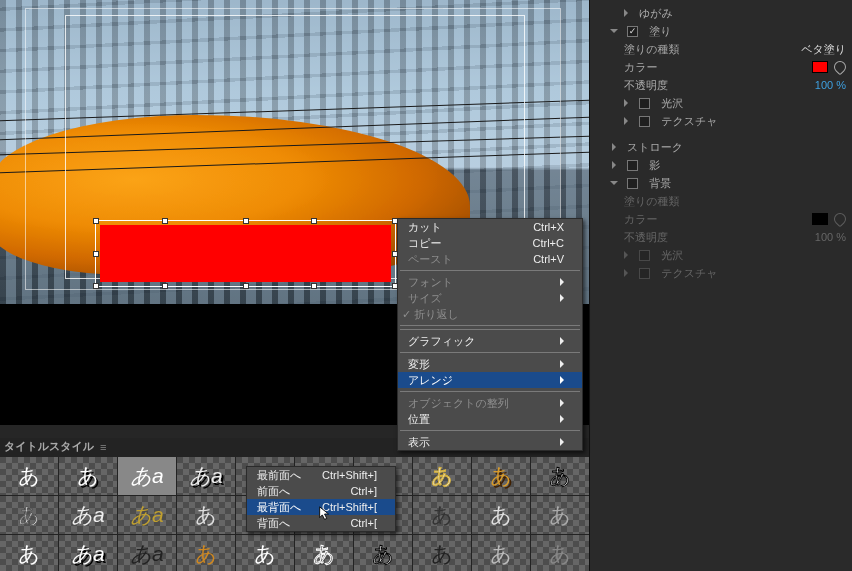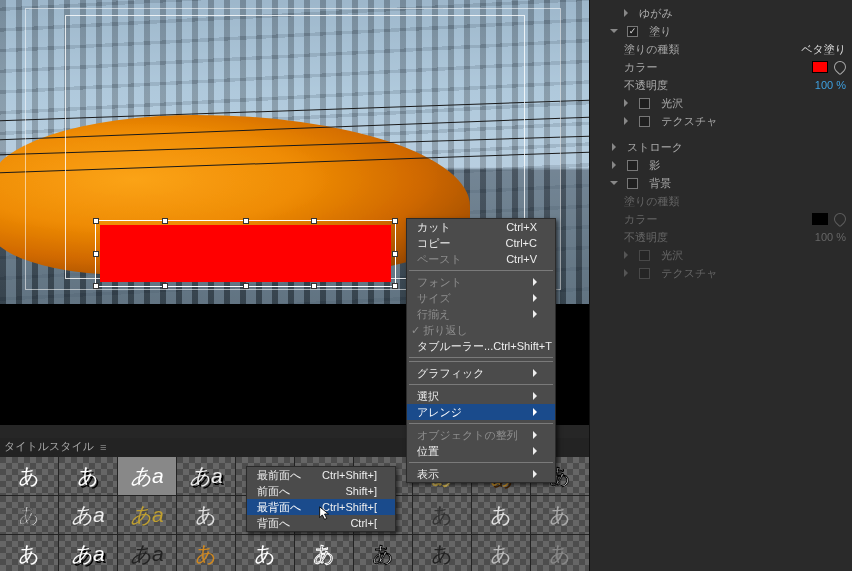--- a/index.html
+++ b/index.html
@@ -24,21 +24,21 @@
 .red-bar { position: absolute; left: 100px; top: 225px; width: 291px; height: 57px; background: #f00; }
 .sel-box { position: absolute; left: 95px; top: 220px; width: 301px; height: 67px; border: 1px solid #fff; }
 .handle { position: absolute; width: 6px; height: 6px; background: #fff; border: 1px solid #333; }
 .h-tl { left: -3px; top: -3px; } .h-tm { left: calc(50% - 3px); top: -3px; } .h-tr { right: -3px; top: -3px; }
 .h-ml { left: -3px; top: calc(50% - 3px); } .h-mr { right: -3px; top: calc(50% - 3px); }
 .h-bl { left: -3px; bottom: -3px; } .h-bm { left: calc(50% - 3px); bottom: -3px; } .h-br { right: -3px; bottom: -3px; }
 .h-side1 { left: 22%; top: -3px; } .h-side2 { left: 72%; top: -3px; }
 .h-sideb1 { left: 22%; bottom: -3px; } .h-sideb2 { left: 72%; bottom: -3px; }
 
 .title-styles { position: absolute; left: 0; top: 438px; width: 589px; height: 133px; background: #232323; }
-.ts-header { height: 17px; padding: 2px 4px; color: #aaa; background: #232323; display: flex; align-items: center; gap: 6px; }
+.ts-header { height: 17px; padding: 2px 4px; color: #aaa; background: #232323; display: flex; align-items: center; gap: 6px; font-weight: bold; }
 .ts-menu { color: #888; }
 .swatch-grid { display: grid; grid-template-columns: repeat(10,58px); grid-auto-rows: 38px; gap: 1px; padding-top: 2px; }
 .swatch { display: flex; align-items: center; justify-content: center; font-size: 21px; font-family: "Meiryo", serif; user-select: none; position: relative; }
 .sw-check { background: repeating-conic-gradient(#666 0 25%, #4d4d4d 0 50%) 0 0/12px 12px; }
 .sw-gray { background: #888; }
 
 .panel { position: absolute; left: 589px; top: 0; right: 0; bottom: 0; background: #2a2a2a; border-left: 1px solid #111; padding: 4px 6px; }
 .prow { display: flex; align-items: center; height: 18px; gap: 4px; }
 .indent1 { padding-left: 16px; } .indent2 { padding-left: 28px; }
 .tw { width: 0; height: 0; border-left: 4px solid #888; border-top: 4px solid transparent; border-bottom: 4px solid transparent; display: inline-block; }
@@ -46,21 +46,21 @@
 .cbx { width: 11px; height: 11px; border: 1px solid #777; background: #1f1f1f; display: inline-flex; align-items: center; justify-content: center; color: #ddd; font-size: 9px; }
 .val { margin-left: auto; color: #3ea0e0; }
 .swatch-color { width: 16px; height: 12px; background: #f00; border: 1px solid #000; }
 .swatch-black { background: #000; }
 .eyedrop { width: 12px; height: 12px; position: relative; }
 .eyedrop::before { content: ""; position: absolute; width: 10px; height: 10px; border: 1px solid #aaa; border-radius: 50% 50% 50% 2px; transform: rotate(-45deg); top: 0; left: 0; }
 .dim { color: #666; }
 .psep { height: 8px; }
 
 .ctx { position: absolute; background: #4b4b4b; border: 1px solid #2b2b2b; box-shadow: 2px 2px 4px rgba(0,0,0,.6); color: #eee; }
-.ctx-main { left: 406px; top: 218px; width: 150px; }
+.ctx-main { left: 397px; top: 218px; width: 186px; }
 .ctx-sub { left: 246px; top: 466px; width: 150px; }
 .mi { display: flex; align-items: center; height: 16px; padding: 0 18px 0 10px; cursor: default; white-space: nowrap; }
 .mi .sc { margin-left: auto; color: #eee; }
 .mi .arrow { margin-left: auto; border-left: 4px solid #eee; border-top: 4px solid transparent; border-bottom: 4px solid transparent; width: 0; height: 0; }
 .mi.sel { background: #1a4b8c; color: #fff; }
 .mi.dis { color: #8e8e8e; }
 .msep { height: 1px; background: #7a7a7a; margin: 3px 2px; }
 
 .cursor { position: absolute; left: 318px; top: 506px; width: 14px; height: 16px; pointer-events: none; }
 .cursor svg { width: 100%; height: 100%; }
@@ -198,40 +198,32 @@
   <div class="msep"></div>
   <div class="mi dis">
       <span>フォント</span>
       <span class="arrow"></span>
     </div>
   <div class="mi dis">
       <span>サイズ</span>
       <span class="arrow"></span>
     </div>
   <div class="mi dis">
-      <span>行揃え</span>
-      <span class="arrow"></span>
-    </div>
-  <div class="mi dis">
       <span style="margin-left:-6px">✓&nbsp;</span>
       <span>折り返し</span>
     </div>
-  <div class="mi">
-      <span>タブルーラー...</span>
-      <span class="sc">Ctrl+Shift+T</span>
-    </div>
   <div class="msep"></div>
   <div class="msep"></div>
   <div class="mi">
       <span>グラフィック</span>
       <span class="arrow"></span>
     </div>
   <div class="msep"></div>
   <div class="mi">
-      <span>選択</span>
+      <span>変形</span>
       <span class="arrow"></span>
     </div>
   <div class="mi sel">
       <span>アレンジ</span>
       <span class="arrow" style="border-left-color:#fff"></span>
     </div>
   <div class="msep"></div>
   <div class="mi dis">
       <span>オブジェクトの整列</span>
       <span class="arrow"></span>
@@ -247,21 +239,21 @@
     </div>
 </div>
 
 <div class="ctx ctx-sub">
   <div class="mi">
       <span>最前面へ</span>
       <span class="sc">Ctrl+Shift+]</span>
     </div>
   <div class="mi">
       <span>前面へ</span>
-      <span class="sc">Shift+]</span>
+      <span class="sc">Ctrl+]</span>
     </div>
   <div class="mi sel">
       <span>最背面へ</span>
       <span class="sc">Ctrl+Shift+[</span>
     </div>
   <div class="mi">
       <span>背面へ</span>
       <span class="sc">Ctrl+[</span>
     </div>
 </div>

